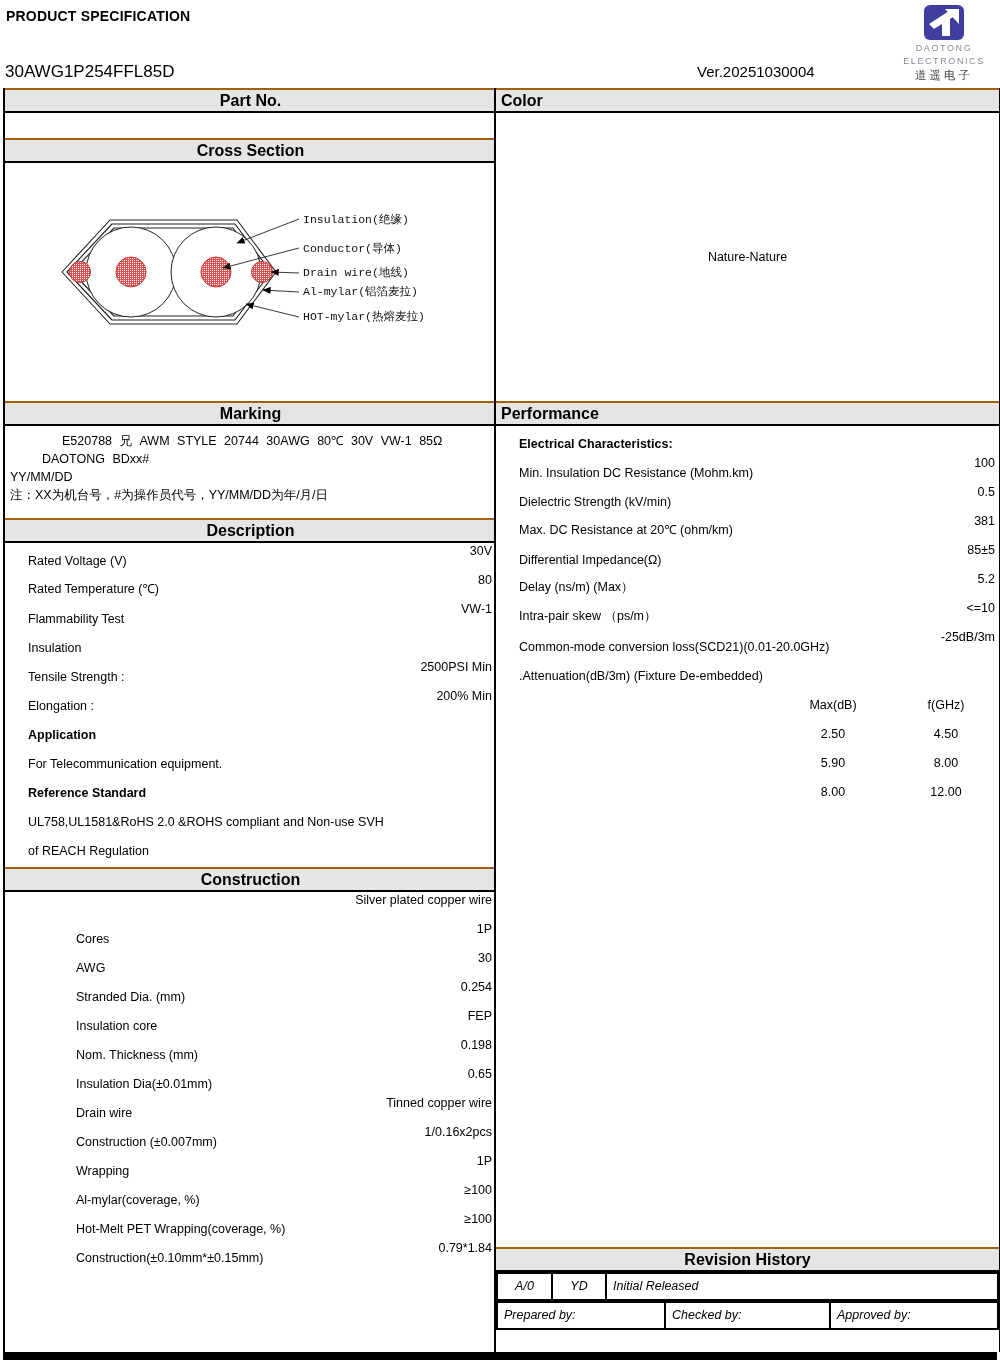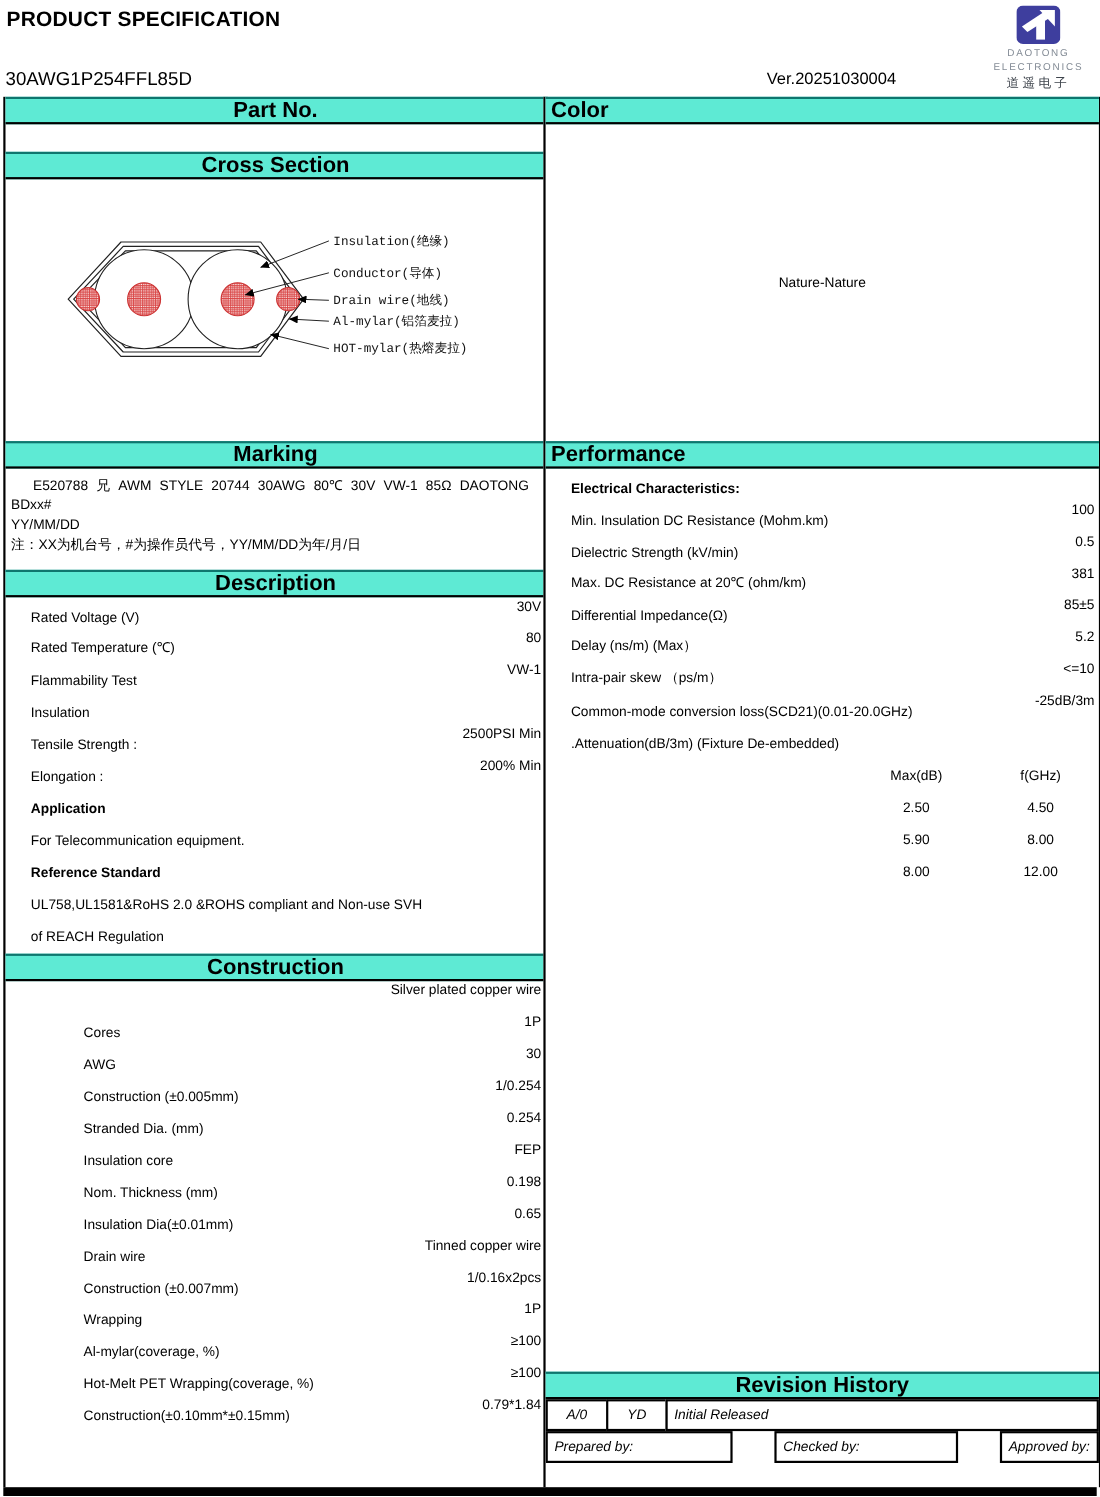--- a/index.html
+++ b/index.html
@@ -1,40 +1,40 @@
 <!DOCTYPE html>
 <html><head>
 <meta charset="utf-8">
 <style>
   html,body{margin:0;padding:0;background:#fff;}
   body{font-family:"Liberation Sans", sans-serif; color:#000;}
   .page{position:relative;width:1000px;height:1361px;background:#fff;overflow:hidden;}
   .abs{position:absolute;}
-  .doc-title{left:6px;top:8px;font-size:19px;font-weight:bold;letter-spacing:.2px;}
+  .doc-title{left:6px;top:8px;font-size:14px;font-weight:bold;letter-spacing:.2px;}
   .part-number{left:5px;top:62px;font-size:17px;}
   .version{left:697px;top:63px;font-size:15px;}
   
   .logo{left:893px;top:5px;width:102px;text-align:center;}
   .logo-mark{width:40px;height:35px;margin:0 auto;display:block;}
   .logo-en{font-size:9px;letter-spacing:1.6px;color:#848c96;line-height:10px;margin-top:3px;white-space:nowrap;}
   .logo-cn{font-size:11.5px;color:#3f454d;letter-spacing:3px;margin-top:2px;}
   
   .col{position:absolute;top:88px;background:#fff;}
   .col-left{left:3px;width:491px;height:1264px;border-left:2px solid #000;border-right:2px solid #000;}
   .col-right{left:494px;width:503px;height:1264px;border-left:2px solid #000;border-right:2px solid #000;}
-  .sec-header{position:absolute;left:0;right:0;height:25px;background:#5eead4;border-top:2px solid #0f766e;border-bottom:2px solid #000;box-sizing:border-box;font-size:20px;font-weight:bold;line-height:21px;}
+  .sec-header{position:absolute;left:0;right:0;height:25px;background:#e5e5e5;border-top:2px solid #a16207;border-bottom:2px solid #000;box-sizing:border-box;font-size:16px;font-weight:bold;line-height:21px;}
   .sec-header.center{text-align:center;}
   .sec-header.leftpad{padding-left:5px;}
   .cell{position:absolute;left:0;right:0;box-sizing:border-box;}
   .kv{position:relative;height:29px;}
   .kv .lbl{position:absolute;left:5px;bottom:4px;font-size:12.5px;white-space:nowrap;padding-left:18px;}
   .kv .val{position:absolute;right:4px;top:1px;font-size:12.5px;white-space:nowrap;}
   .b{font-weight:bold;}
   .marking{padding:6px 5px 0 5px;font-size:12.5px;line-height:18px;}
-  .marking .m1{text-indent:20px;word-spacing:4px;}
+  .marking .m1{text-indent:20px;word-spacing:4px;margin-left:32px;}
   .color-cell{display:flex;align-items:center;justify-content:center;font-size:12.5px;}
   .att-row{position:relative;height:29px;font-size:12.5px;}
   .att-c1{position:absolute;left:270px;width:134px;text-align:center;top:6px;}
   .att-c2{position:absolute;left:404px;width:92px;text-align:center;top:6px;}
   .rev-row{position:absolute;left:0;right:0;display:flex;}
   .rev-cell{box-sizing:border-box;border:2px solid #000;height:29px;font-size:12.5px;line-height:25px;background:#fff;font-style:italic;}
   .rev-cell + .rev-cell{margin-left:-2px;}
   .rev-cell.c{text-align:center;}
   .rev-cell.l{padding-left:6px;}
   .bottom-bar{left:3px;top:1352px;width:994px;height:8px;background:#000;}
@@ -173,24 +173,20 @@
         </div>
         <div class="kv">
           <span class="lbl">Cores</span>
           <span class="val">1P</span>
         </div>
         <div class="kv">
           <span class="lbl">AWG</span>
           <span class="val">30</span>
         </div>
         <div class="kv">
-          <span class="lbl">Construction (±0.005mm)</span>
-          <span class="val">1/0.254</span>
-        </div>
-        <div class="kv">
           <span class="lbl">Stranded Dia. (mm)</span>
           <span class="val">0.254</span>
         </div>
         <div class="kv">
           <span class="lbl">Insulation core</span>
           <span class="val">FEP</span>
         </div>
         <div class="kv">
           <span class="lbl">Nom. Thickness (mm)</span>
           <span class="val">0.198</span>
@@ -289,21 +285,21 @@
           </div>
         </div>
     </div>
 
     <div class="sec-header center" style="top:1159px;">Revision History</div>
     <div class="rev-row" style="top:1184px;" id="rev-row">
         <div class="rev-cell c" style="width: 57px;">A/0</div>
         <div class="rev-cell c" style="width: 56px;">YD</div>
         <div class="rev-cell l" style="width: auto; flex: 1 1 0%;">Initial Released</div>
       </div>
-    <div class="rev-row" style="top:1213px;gap:40px;" id="signoff-row">
+    <div class="rev-row" style="top:1213px;" id="signoff-row">
         <div class="rev-cell l" style="width: 170px;">Prepared by:</div>
         <div class="rev-cell l" style="width: 167px;">Checked by:</div>
         <div class="rev-cell l" style="width: auto; flex: 1 1 0%;">Approved by:</div>
       </div>
   </div>
 
   <div class="abs bottom-bar"></div>
 </div>
 
 </body></html>

